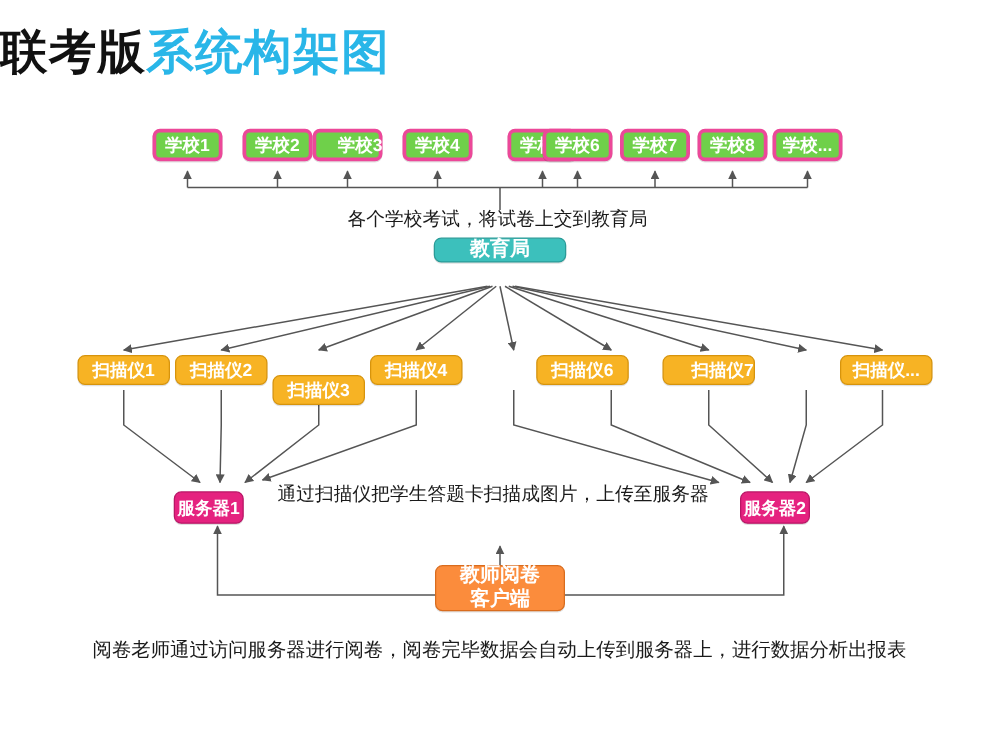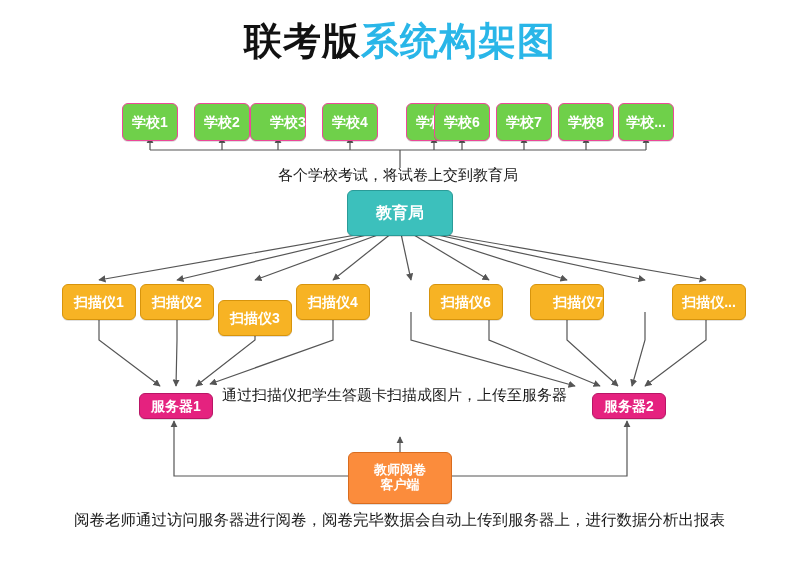--- a/index.html
+++ b/index.html
@@ -24,21 +24,21 @@
     top: 0;
     width: 800px;
     height: 584px;
     pointer-events: none;
   }
   .title {
     position: absolute;
     left: 0;
     top: 16px;
     width: 800px;
-    text-align: center;
+    text-align: left;
     font-size: 38px;
     font-weight: bold;
     letter-spacing: 1px;
     color: #111111;
     white-space: nowrap;
   }
   .title .accent {
     color: #29b6e8;
   }
   .node {
@@ -49,55 +49,55 @@
     align-items: center;
     justify-content: center;
     text-align: center;
     color: #ffffff;
     font-weight: bold;
     line-height: 1.15;
     white-space: nowrap;
   }
   .school {
     background: #6fd04a;
-    border: 1px solid #ec4899;
+    border: 3px solid #ec4899;
     font-size: 14px;
-    height: 38px;
+    height: 26px;
     width: 56px;
     box-shadow: 0 1px 0 rgba(0,0,0,0.12);
   }
   .bureau {
     background: #3cc0bc;
     border: 1px solid #2a9b98;
     font-size: 16px;
-    height: 46px;
+    height: 20px;
     width: 106px;
     box-shadow: 0 1px 0 rgba(0,0,0,0.12);
   }
   .scanner {
     background: #f7b324;
     border: 1px solid #d7940c;
     font-size: 14px;
-    height: 36px;
+    height: 24px;
     width: 74px;
     box-shadow: 0 1px 0 rgba(0,0,0,0.12);
   }
   .server {
     background: #e5227f;
     border: 1px solid #b91566;
     font-size: 14px;
     height: 26px;
-    width: 74px;
+    width: 56px;
     box-shadow: 0 1px 0 rgba(0,0,0,0.12);
   }
   .client {
     background: #fb8c3c;
     border: 1px solid #d96c1e;
-    font-size: 13px;
-    height: 52px;
+    font-size: 16px;
+    height: 37px;
     width: 104px;
     flex-direction: column;
     box-shadow: 0 1px 0 rgba(0,0,0,0.12);
   }
   .caption {
     position: absolute;
     font-size: 15px;
     color: #1a1a1a;
     white-space: nowrap;
   }

